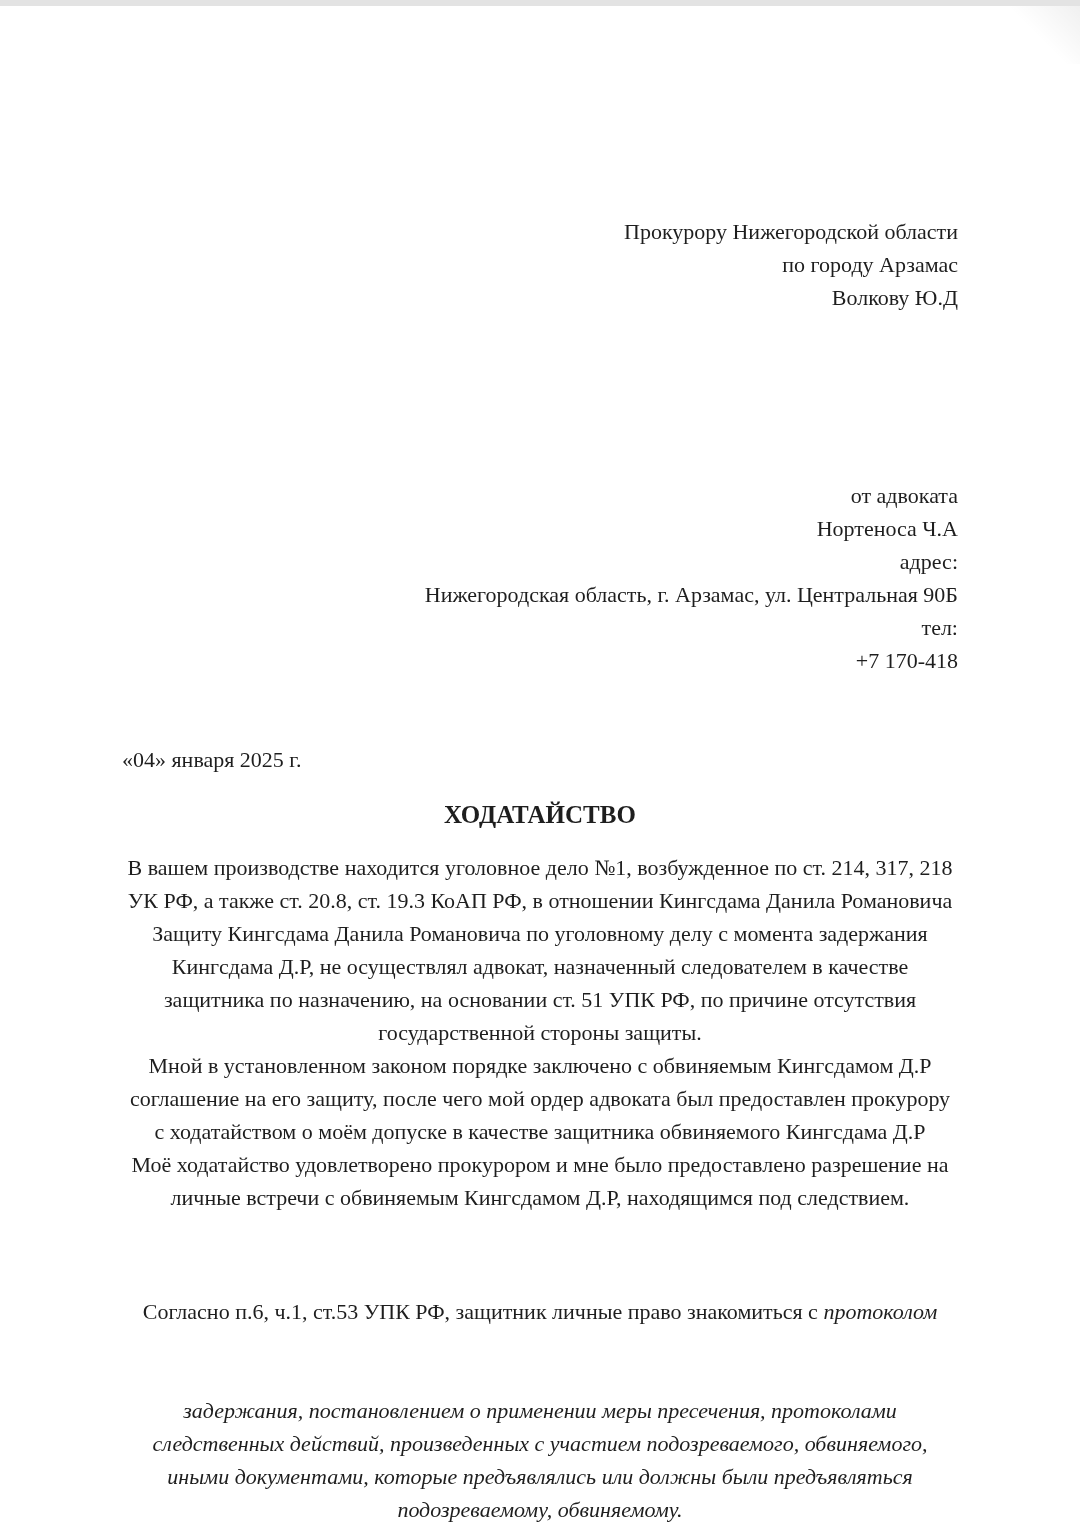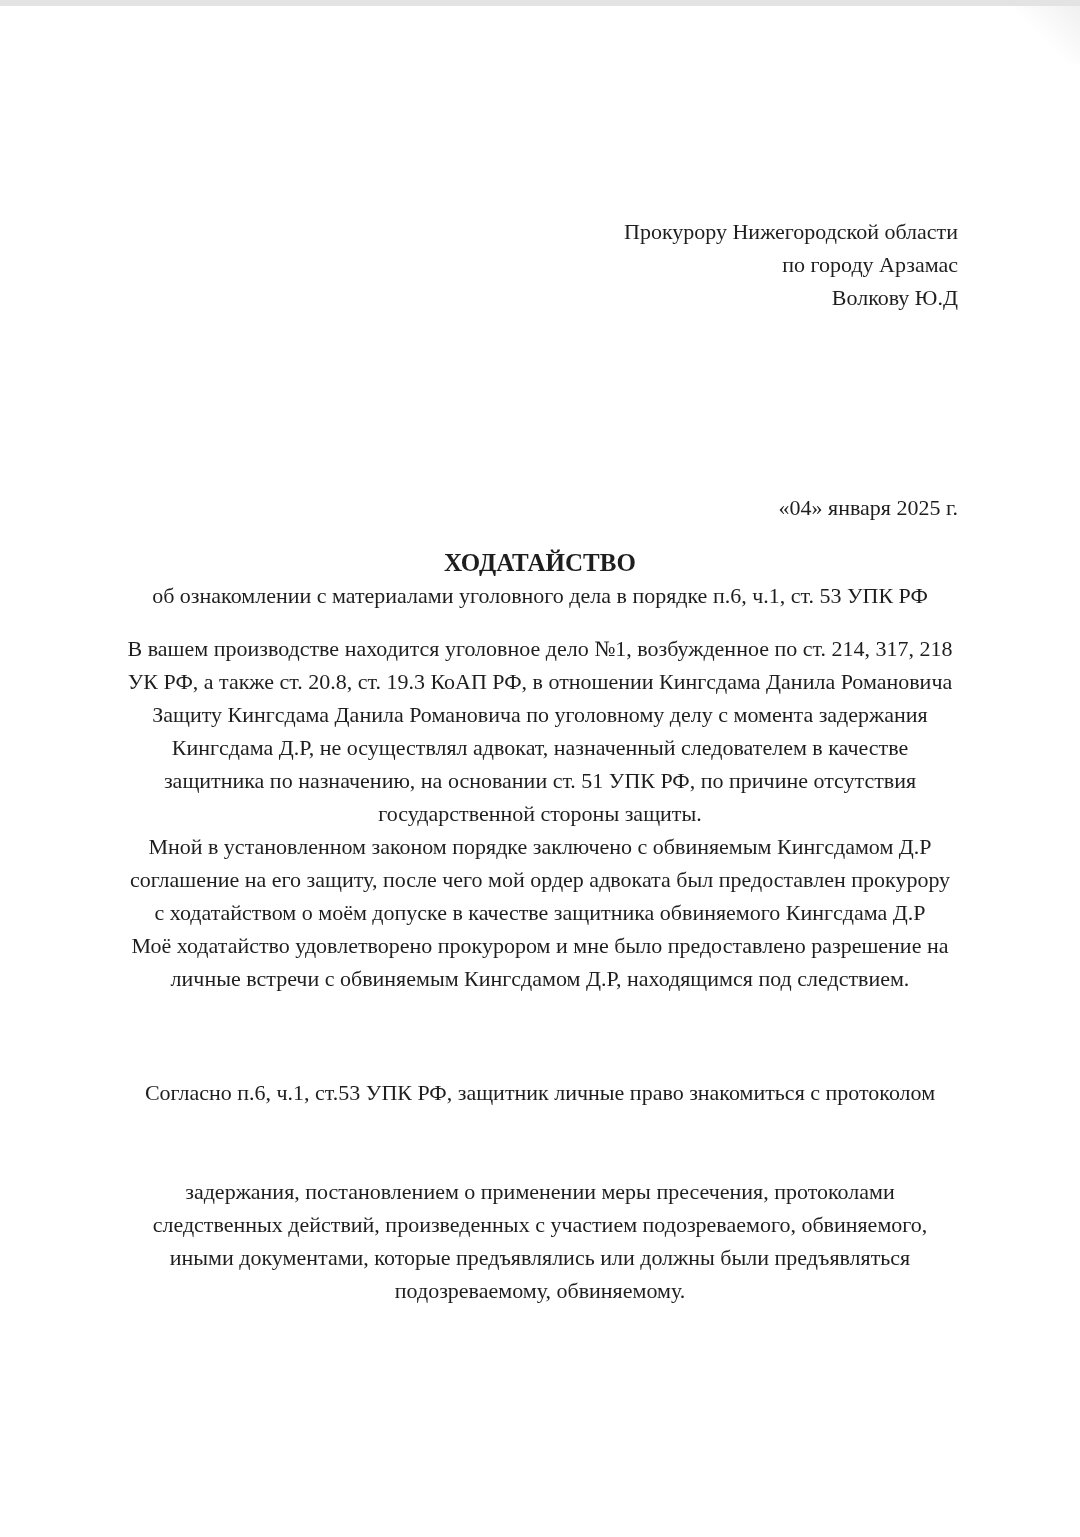--- a/index.html
+++ b/index.html
@@ -37,22 +37,21 @@
   }
   .header-block {
     margin-top: 143px;
     text-align: right;
     white-space: pre;
   }
   .spacer-line {
     height: 33px;
   }
   .date {
-    margin-top: 12px;
-    text-align: right;
+    text-align: left;
   }
   .title {
     margin-top: 22px;
     text-align: center;
     font-weight: bold;
     font-size: 25px;
   }
   .subtitle {
     text-align: center;
   }
@@ -61,43 +60,49 @@
     white-space: pre;
   }
   .first-para {
     margin-top: 20px;
     text-align: center;
   }
   .spaced {
     margin-top: 15px;
   }
   .italic {
+    font-style: italic;
   }
 </style>
 </head>
 <body>
 
 <div class="page">
   <div class="top-bar"></div>
   <div class="corner-shade"></div>
 
   <div class="content">
 
     <div class="header-block">
       <div>Прокурору Нижегородской области
 по городу Арзамас
 Волкову Ю.Д</div>
       <div class="spacer-line"></div>
+      <div>от адвоката
+Нортеноса Ч.А
+адрес:
+Нижегородская область, г. Арзамас, ул. Центральная 90Б
+тел:
++7 170-418</div>
     </div>
 
     <div class="date">«04» января 2025 г.</div>
 
     <div class="title">ХОДАТАЙСТВО</div>
 
-    <div class="subtitle">об ознакомлении с материалами уголовного дела в порядке п.6, ч.1, ст. 53 УПК РФ</div>
 
     <div class="para first-para">В вашем производстве находится уголовное дело №1, возбужденное по ст. 214, 317, 218
 УК РФ, а также ст. 20.8, ст. 19.3 КоАП РФ, в отношении Кингсдама Данила Романовича
 Защиту Кингсдама Данила Романовича по уголовному делу с момента задержания
 Кингсдама Д.Р, не осуществлял адвокат, назначенный следователем в качестве
 защитника по назначению, на основании ст. 51 УПК РФ, по причине отсутствия
 государственной стороны защиты.</div>
 
     <div class="para">Мной в установленном законом порядке заключено с обвиняемым Кингсдамом Д.Р
 соглашение на его защиту, после чего мой ордер адвоката был предоставлен прокурору

